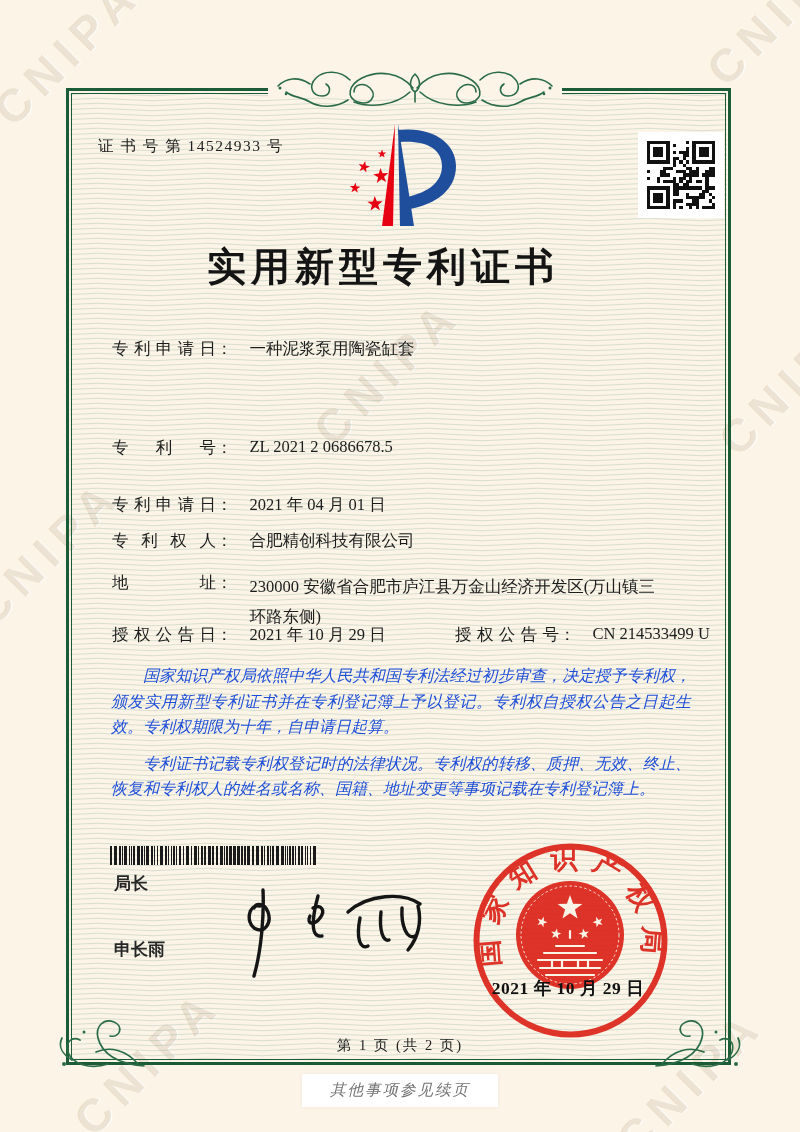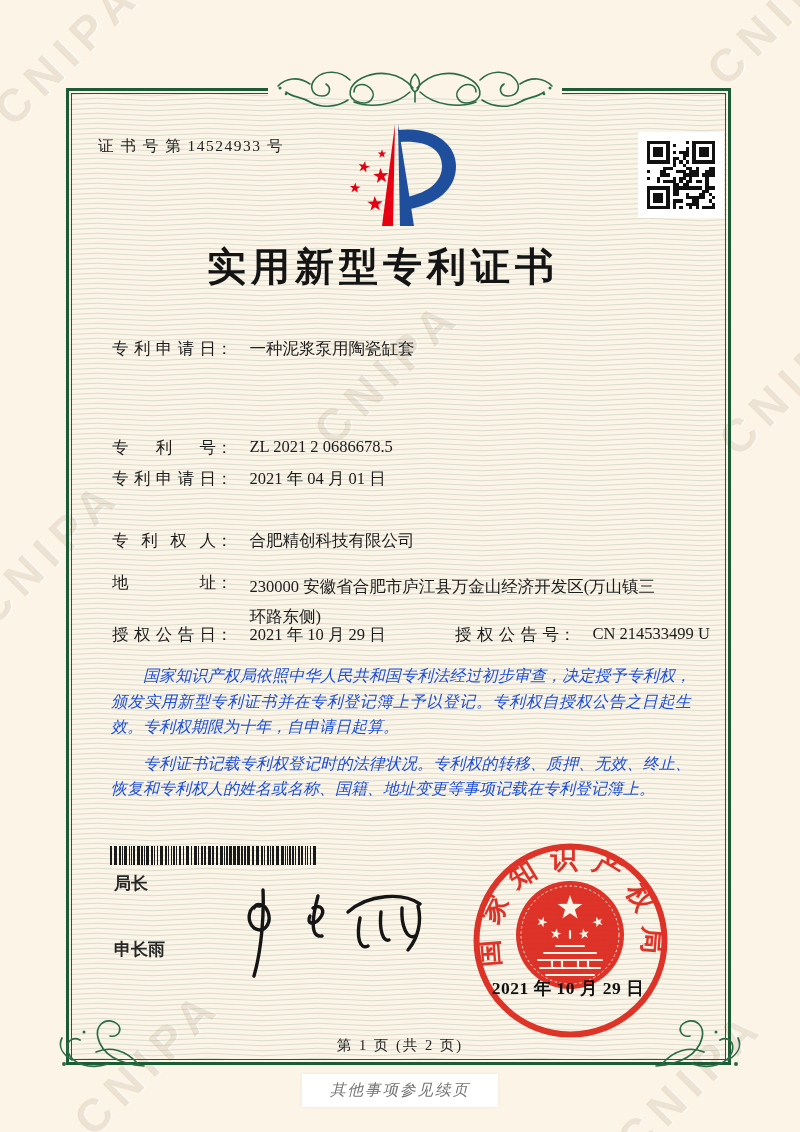--- a/index.html
+++ b/index.html
@@ -342,21 +342,21 @@
   </div>
 
   <div class="title">实用新型专利证书</div>
 
   <div class="frow" style="top:338px">
     <span class="flabel">专利申请日</span><span class="fcolon">：</span><span class="fvalue">一种泥浆泵用陶瓷缸套</span>
   </div>
   <div class="frow" style="top:437px">
     <span class="flabel">专利号</span><span class="fcolon">：</span><span class="fvalue">ZL 2021 2 0686678.5</span>
   </div>
-  <div class="frow" style="top:468px">
+  <div class="frow" style="top:494px">
     <span class="flabel">专利申请日</span><span class="fcolon">：</span><span class="fvalue">2021 年 04 月 01 日</span>
   </div>
   <div class="frow" style="top:530px">
     <span class="flabel">专利权人</span><span class="fcolon">：</span><span class="fvalue">合肥精创科技有限公司</span>
   </div>
   <div class="frow" style="top:572px">
     <span class="flabel">地址</span><span class="fcolon">：</span><span class="fvalue wrap">230000 安徽省合肥市庐江县万金山经济开发区(万山镇三环路东侧)</span>
   </div>
   <div class="frow" style="top:624px;width:620px">
     <span class="flabel">授权公告日</span><span class="fcolon">：</span><span class="fvalue">2021 年 10 月 29 日</span>

